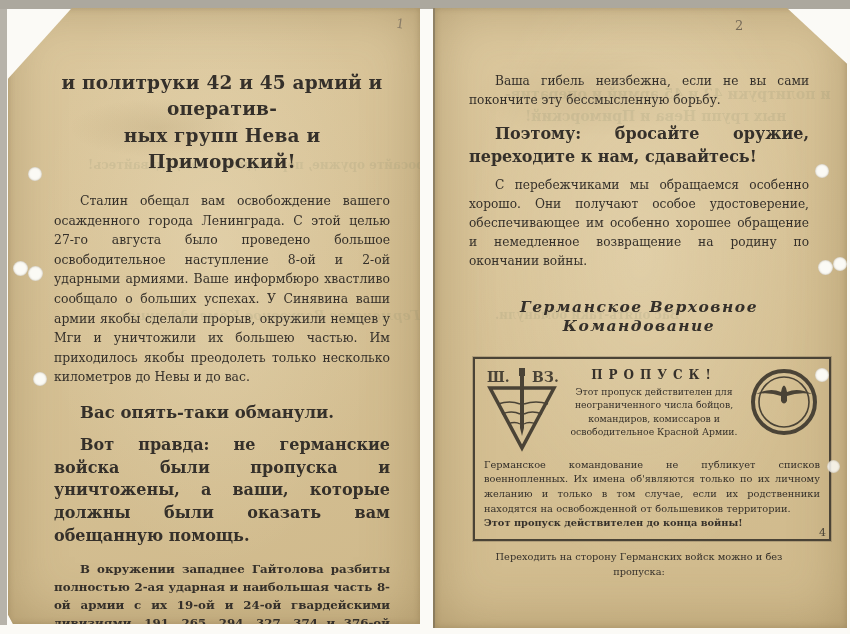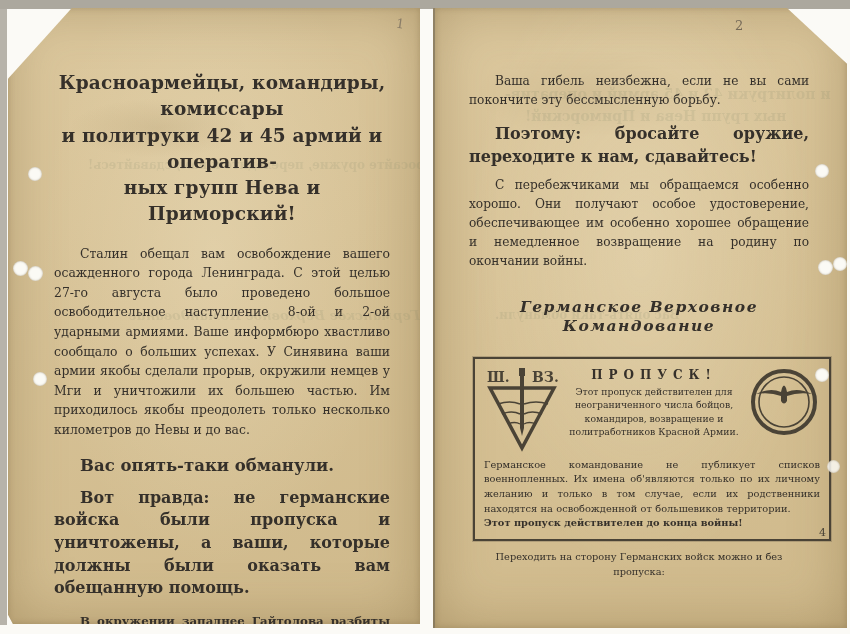--- a/index.html
+++ b/index.html
@@ -77,21 +77,20 @@
 
   <div class="page page-left">
     <div class="stain" style="left:60px;top:90px;width:180px;height:60px;background:radial-gradient(ellipse,rgba(120,95,50,.12),rgba(0,0,0,0) 70%);"></div>
     <div class="bleed" style="left:120px;top:300px;font-size:13px;font-style:italic;">Германское Верховное Командование</div>
     <div class="bleed" style="left:80px;top:150px;font-size:12px;">Поэтому: бросайте оружие, переходите к нам, сдавайтесь!</div>
 
     <div class="pencil" style="right:16px;top:8px;font-size:13px;color:#8a7d68;transform:rotate(8deg);">1</div>
 
     <div class="page-inner">
       <h1 class="headline">
-        <span style="display:block">Красноармейцы,  командиры,  комиссары</span>
         <span style="display:block">и политруки 42 и 45 армий и оператив-</span>
         <span style="display:block">ных групп Нева и Приморский!</span>
       </h1>
       <p class="body-p" style="margin-top:16px;">Сталин обещал вам освобождение вашего осажденного города Ленинграда. С этой целью 27-го августа было проведено большое освободительное наступление 8-ой и 2-ой ударными армиями. Ваше информбюро хвастливо сообщало о больших успехах. У Синявина ваши армии якобы сделали прорыв, окружили немцев у Мги и уничтожили их большею частью. Им приходилось якобы преодолеть только несколько километров до Невы и до вас.</p>
       <p class="sub-head">Вас опять-таки обманули.</p>
       <p class="lead-bold">Вот правда: не германские войска были пропуска и уничтожены, а ваши, которые должны были  оказать вам обещанную помощь.</p>
       <p class="body-p-bold">В окружении западнее Гайтолова разбиты полностью 2-ая ударная и наибольшая часть 8-ой армии с их 19-ой и 24-ой гвардейскими дивизиями, 191, 265, 294, 327, 374 и 376-ой стрелковыми дивизиями, 22, 23, 33, 53, 137 и 140-ой стрелковыми бригадами, 16, 29, 98 и 122-ой танковыми бригадами, а также было разбито несколько танковых батальонов.</p>
 
     </div>
 
@@ -123,21 +122,21 @@
             <text x="48" y="16" font-family="DejaVu Serif, Liberation Serif, serif" font-weight="bold" font-size="14" fill="#4a4336">ВЗ.</text>
             <polygon points="6,22 70,22 38,82" fill="none" stroke="#4a4336" stroke-width="3.5"></polygon>
             <path d="M14 38 Q26 34 36 38 M40 38 Q52 34 64 38" stroke="#4a4336" stroke-width="1.6" fill="none"></path>
             <path d="M18 48 Q28 44 36 48 M40 48 Q48 44 58 48" stroke="#4a4336" stroke-width="1.6" fill="none"></path>
             <path d="M24 58 Q31 55 36 58 M40 58 Q45 55 52 58" stroke="#4a4336" stroke-width="1.4" fill="none"></path>
             <rect x="35" y="2" width="6" height="8" fill="#4a4336"></rect>
             <polygon points="36,10 40,10 40,62 38,70 36,62" fill="#4a4336"></polygon>
           </svg>
           <div>
             <div class="pass-title">ПРОПУСК!</div>
-            <p class="pass-intro">Этот пропуск действителен для неограниченного числа бойцов, командиров, возвращение и политработников Красной Армии.</p>
+            <p class="pass-intro">Этот пропуск действителен для неограниченного числа бойцов, командиров, комиссаров и освободительное Красной Армии.</p>
           </div>
 
           <svg class="emblem" width="72" height="72" viewBox="0 0 72 72">
             <circle cx="36" cy="36" r="31" fill="none" stroke="#4a4336" stroke-width="4"></circle>
             <circle cx="36" cy="36" r="25" fill="none" stroke="#4a4336" stroke-width="1.6"></circle>
             <path d="M8 28 Q22 21 33 26 L34 22 Q36 17 38 22 L39 26 Q50 21 64 28 Q50 26 39 30 L39 35 Q36 40 33 35 L33 30 Q22 26 8 28 Z" fill="#4a4336"></path>
           </svg>
         </div>
         <p class="pass-body">
           <span>Германское командование не публикует списков военнопленных. Их имена об'являются только по их личному желанию и только в том случае, если их родственники находятся на освобожденной от большевиков территории.</span>

